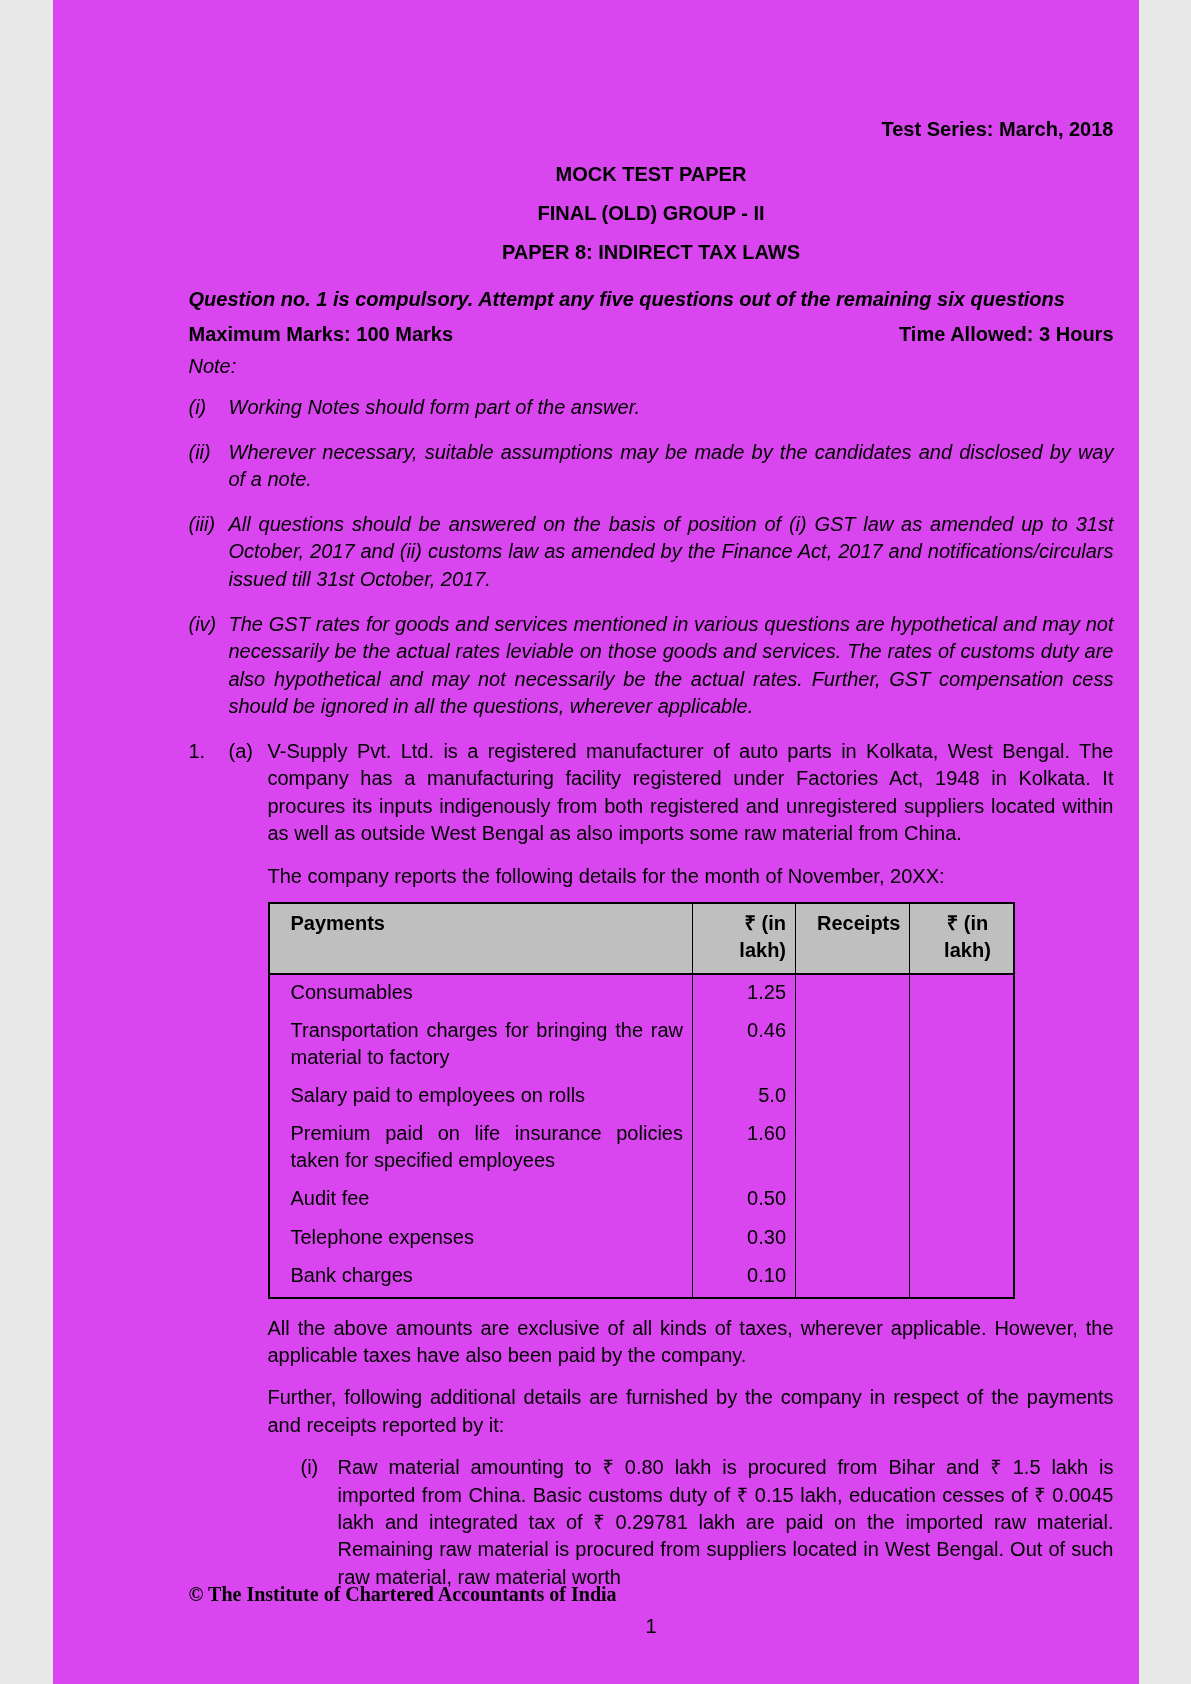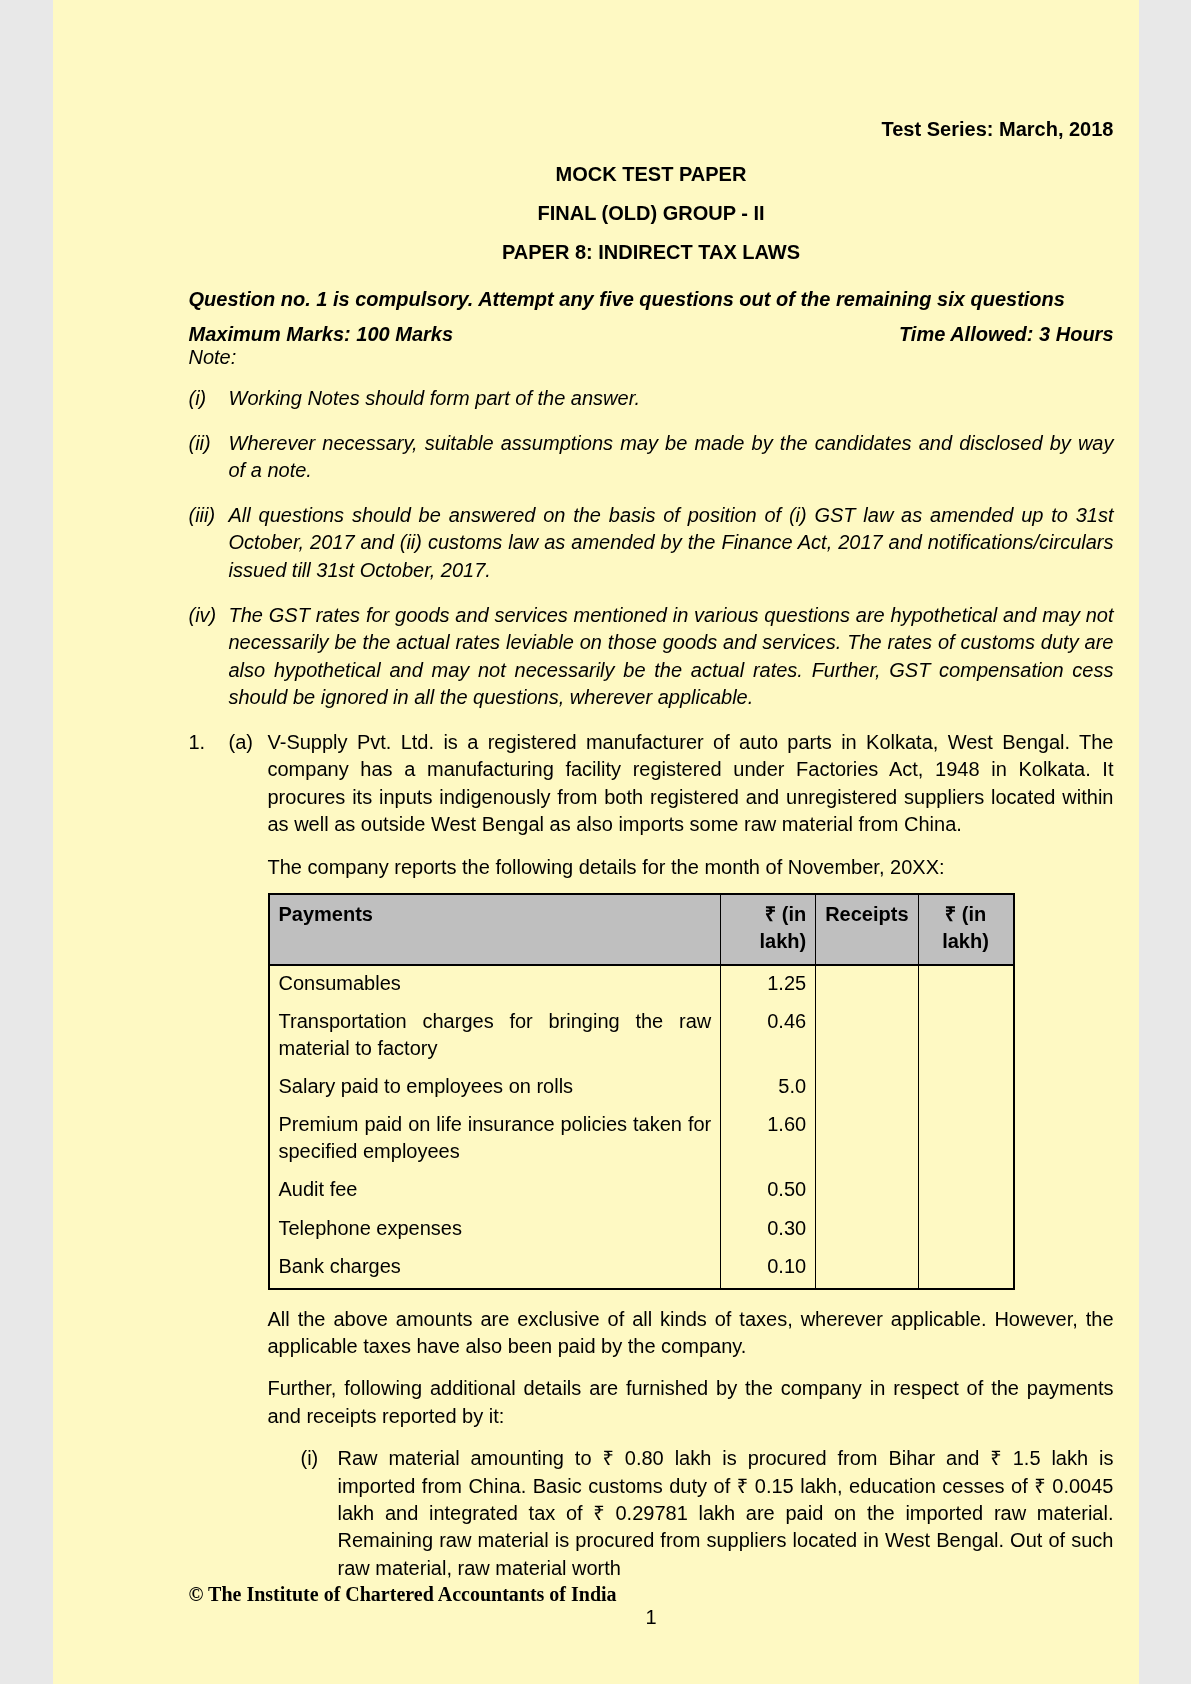--- a/index.html
+++ b/index.html
@@ -1,37 +1,37 @@
 <!DOCTYPE html>
 <html><head>
 <meta charset="utf-8">
 <style>
   * { margin: 0; padding: 0; box-sizing: border-box; }
   html, body { background: #e8e8e8; }
   .page {
     position: relative;
     width: 1086px;
     height: 1684px;
-    background: #fef9c3;
+    background: #d946ef;
     font-family: "Liberation Sans", sans-serif;
     font-size: 20px;
     color: #000000;
     margin: 0 auto;
     overflow: hidden;
   }
   .content {
     position: absolute;
     left: 136px;
     top: 118px;
     width: 925px;
   }
   .right-align { text-align: right; font-weight: bold; margin-bottom: 22px; }
   .center-title { text-align: center; font-weight: bold; margin-bottom: 16px; }
   .instruction { font-weight: bold; font-style: italic; margin-top: 24px; margin-bottom: 12px; }
-  .marks-row { display: flex; justify-content: space-between; font-weight: bold; margin-bottom: 0; font-style: italic; }
+  .marks-row { display: flex; justify-content: space-between; font-weight: bold; margin-bottom: 9px; }
   .note-label { font-style: italic; margin-bottom: 16px; }
   .note-item {
     position: relative;
     font-style: italic;
     padding-left: 40px;
     margin-bottom: 17px;
     text-align: justify;
     line-height: 1.38;
   }
   .note-item .num { position: absolute; left: 0; top: 0; }
@@ -47,21 +47,21 @@
   .q-body .table-intro { text-align: left; margin-bottom: 12px; }
   table.data-table {
     border-collapse: collapse;
     width: 747px;
     margin-bottom: 16px;
     font-size: 20px;
   }
   table.data-table th, table.data-table td {
     border-left: 1px solid #000;
     vertical-align: top;
-    padding: 4px 9px 7px 9px;
+    padding: 4px 9px 7px 21px;
   }
   table.data-table th:first-child, table.data-table td:first-child { border-left: none; }
   table.data-table { border: 2px solid #000; }
   table.data-table thead th {
     background: #bfbfbf;
     border-bottom: 2px solid #000;
     font-weight: bold;
     text-align: left;
     padding-top: 6px; padding-bottom: 8px;
   }

